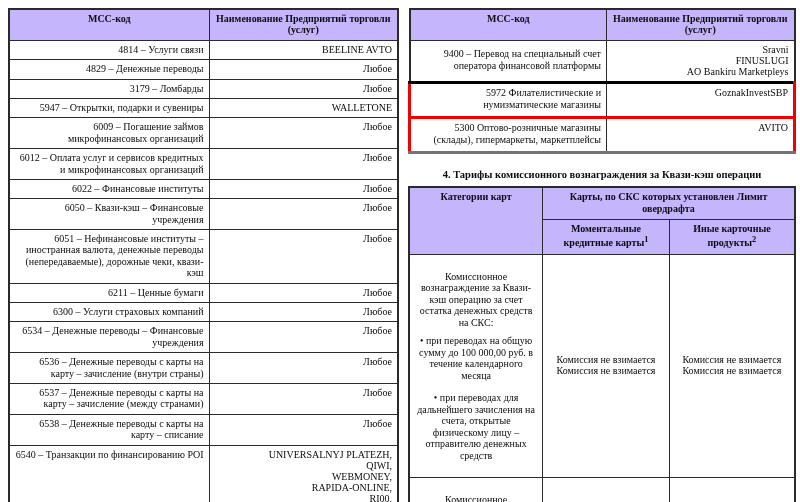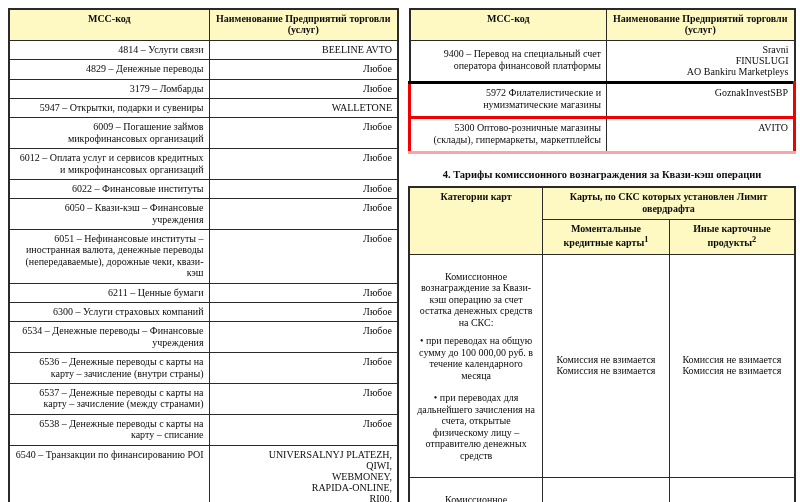--- a/index.html
+++ b/index.html
@@ -13,30 +13,30 @@
   .col-left  { width:391px; flex:0 0 391px; }
   .col-right { width:388px; flex:0 0 388px; }
 
   table { border-collapse:collapse; width:100%; table-layout:fixed; }
   .mcc td, .mcc th, .tariff td, .tariff th {
     border:1px solid #2a2a2a; padding:3px 5px 4px 5px;
     font-size:10px; line-height:1.14; vertical-align:top; text-align:right;
   }
   .mcc, .tariff { border:2px solid #2a2a2a; }
   thead th {
-    background:#fef9c3; text-align:center !important; font-weight:bold;
+    background:#c4b5fd; text-align:center !important; font-weight:bold;
     vertical-align:middle; padding:4px 6px;
   }
   .pre { white-space:pre-line; }
   .mcc .merch { line-height:1.1; }
 
   
   .mcc .vmid { vertical-align:middle; }
   tr.hl-first td { border-top:3px solid #000000; border-bottom:3px solid #f00000;margin-top:43px; }
-  tr.hl-last  td { border-bottom:3px solid #fca5a5; }
+  tr.hl-last  td { border-bottom:3px solid #737373; }
   tr.hl-first td:first-child, tr.hl-last td:first-child { border-left:3px solid #f00000; }
   tr.hl-first td:last-child,  tr.hl-last td:last-child  { border-right:3px solid #f00000; }
   .rt td { line-height:1.25; }
 
   .section-title {
     font-weight:bold; font-size:10.5px; text-align:center;
     margin:15px 0 6px 0; line-height:1.1;
   }
 
   

